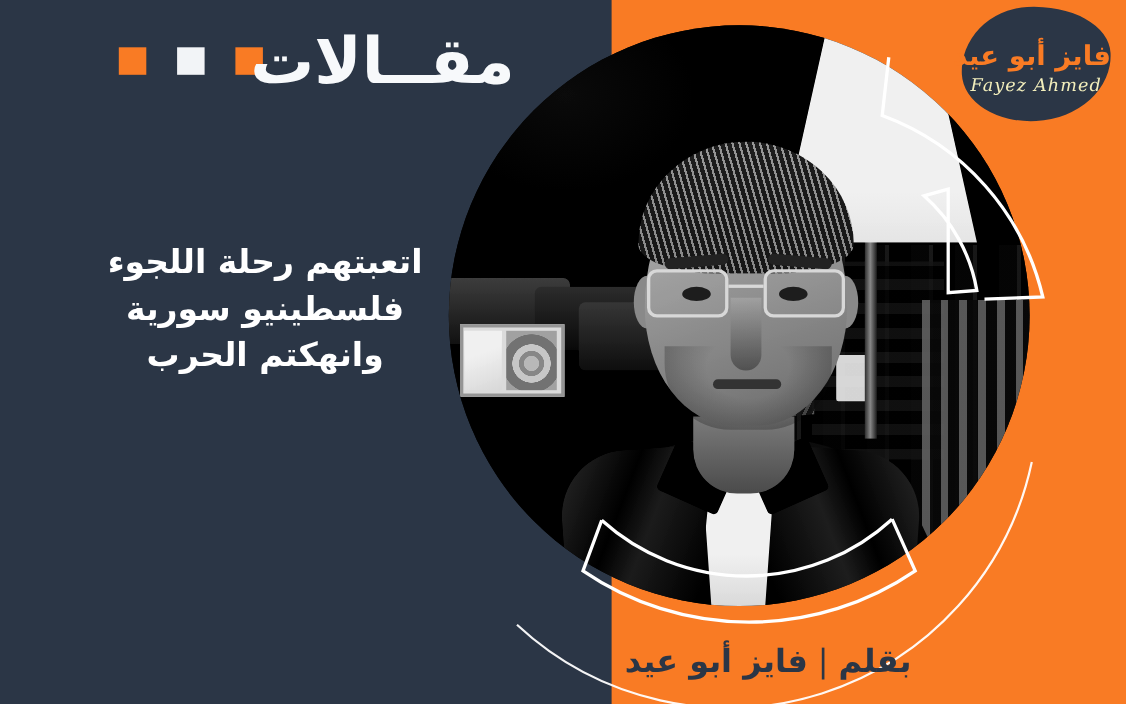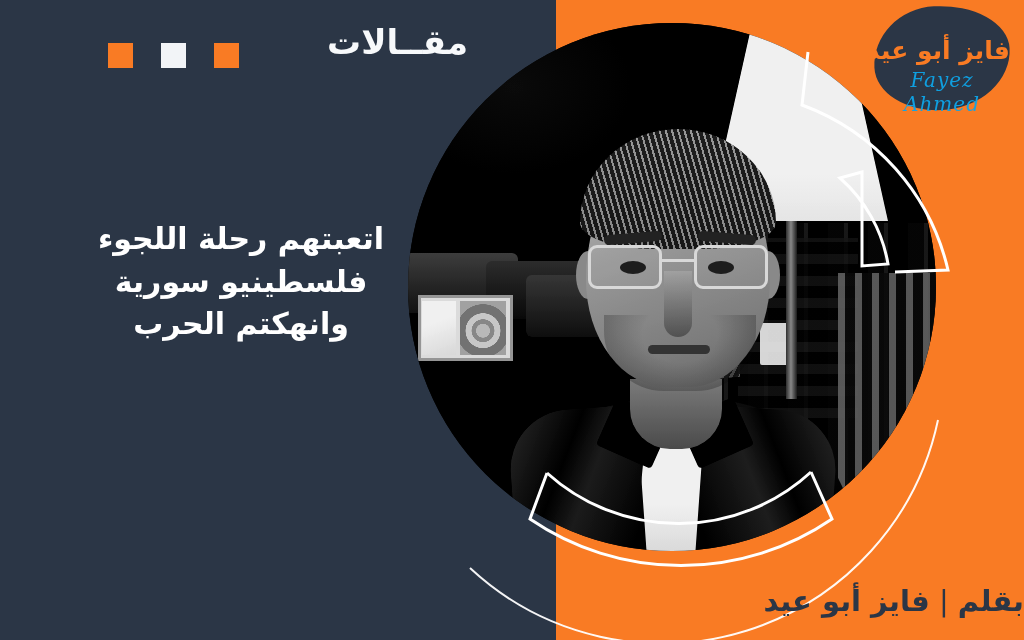--- a/index.html
+++ b/index.html
@@ -40,21 +40,21 @@
   .mark { width:25px; height:25px; display:block; }
   .mark.orange { background:#f97b24; }
   .mark.white  { background:#f2f4f7; }
 
   
   .kicker {
     position:absolute; right:556px; top:24px;
     width:300px; text-align:left;
     padding-left:0; padding-right:0;
     left:286px;
-    font-size:34px; line-height:1.1;
+    font-size:58px; line-height:1.1;
     font-weight:bold;
     color:#f7f9fb;
     letter-spacing:0px;
     z-index:6;
     direction:rtl;
     white-space:nowrap;
     text-align:right;
     width:190px;
   }
 
@@ -269,40 +269,40 @@
     position:absolute; left:0; right:0; top:30px;
     text-align:center;
     color:#f97b24;
     font-size:25px; font-weight:bold;
     direction:rtl; white-space:nowrap;
     letter-spacing:-1px;
   }
   .logo-sig {
     position:absolute; left:0; right:0; top:62px;
     text-align:center;
-    color:#0ea5e9;
-    font-size:20px;
+    color:#fef9c3;
+    font-size:16px;
     font-family:"DejaVu Serif","Liberation Serif",serif;
     font-style:italic;
     letter-spacing:1px;
     opacity:.95;
     direction:ltr;
   }
 
   
   .byline {
     position:absolute; left:556px; bottom:22px;
     width:468px;
-    text-align:right;
+    text-align:left;
     direction:rtl;
     color:#2b3646;
     font-size:29px; font-weight:bold;
     z-index:8;
     white-space:nowrap;
-    padding-left:45px;
+    padding-left:12px;
   }
   .byline .sep {
     display:inline-block;
     margin:0 9px;
     font-weight:normal;
   }
 </style>
 </head>
 <body>
 

